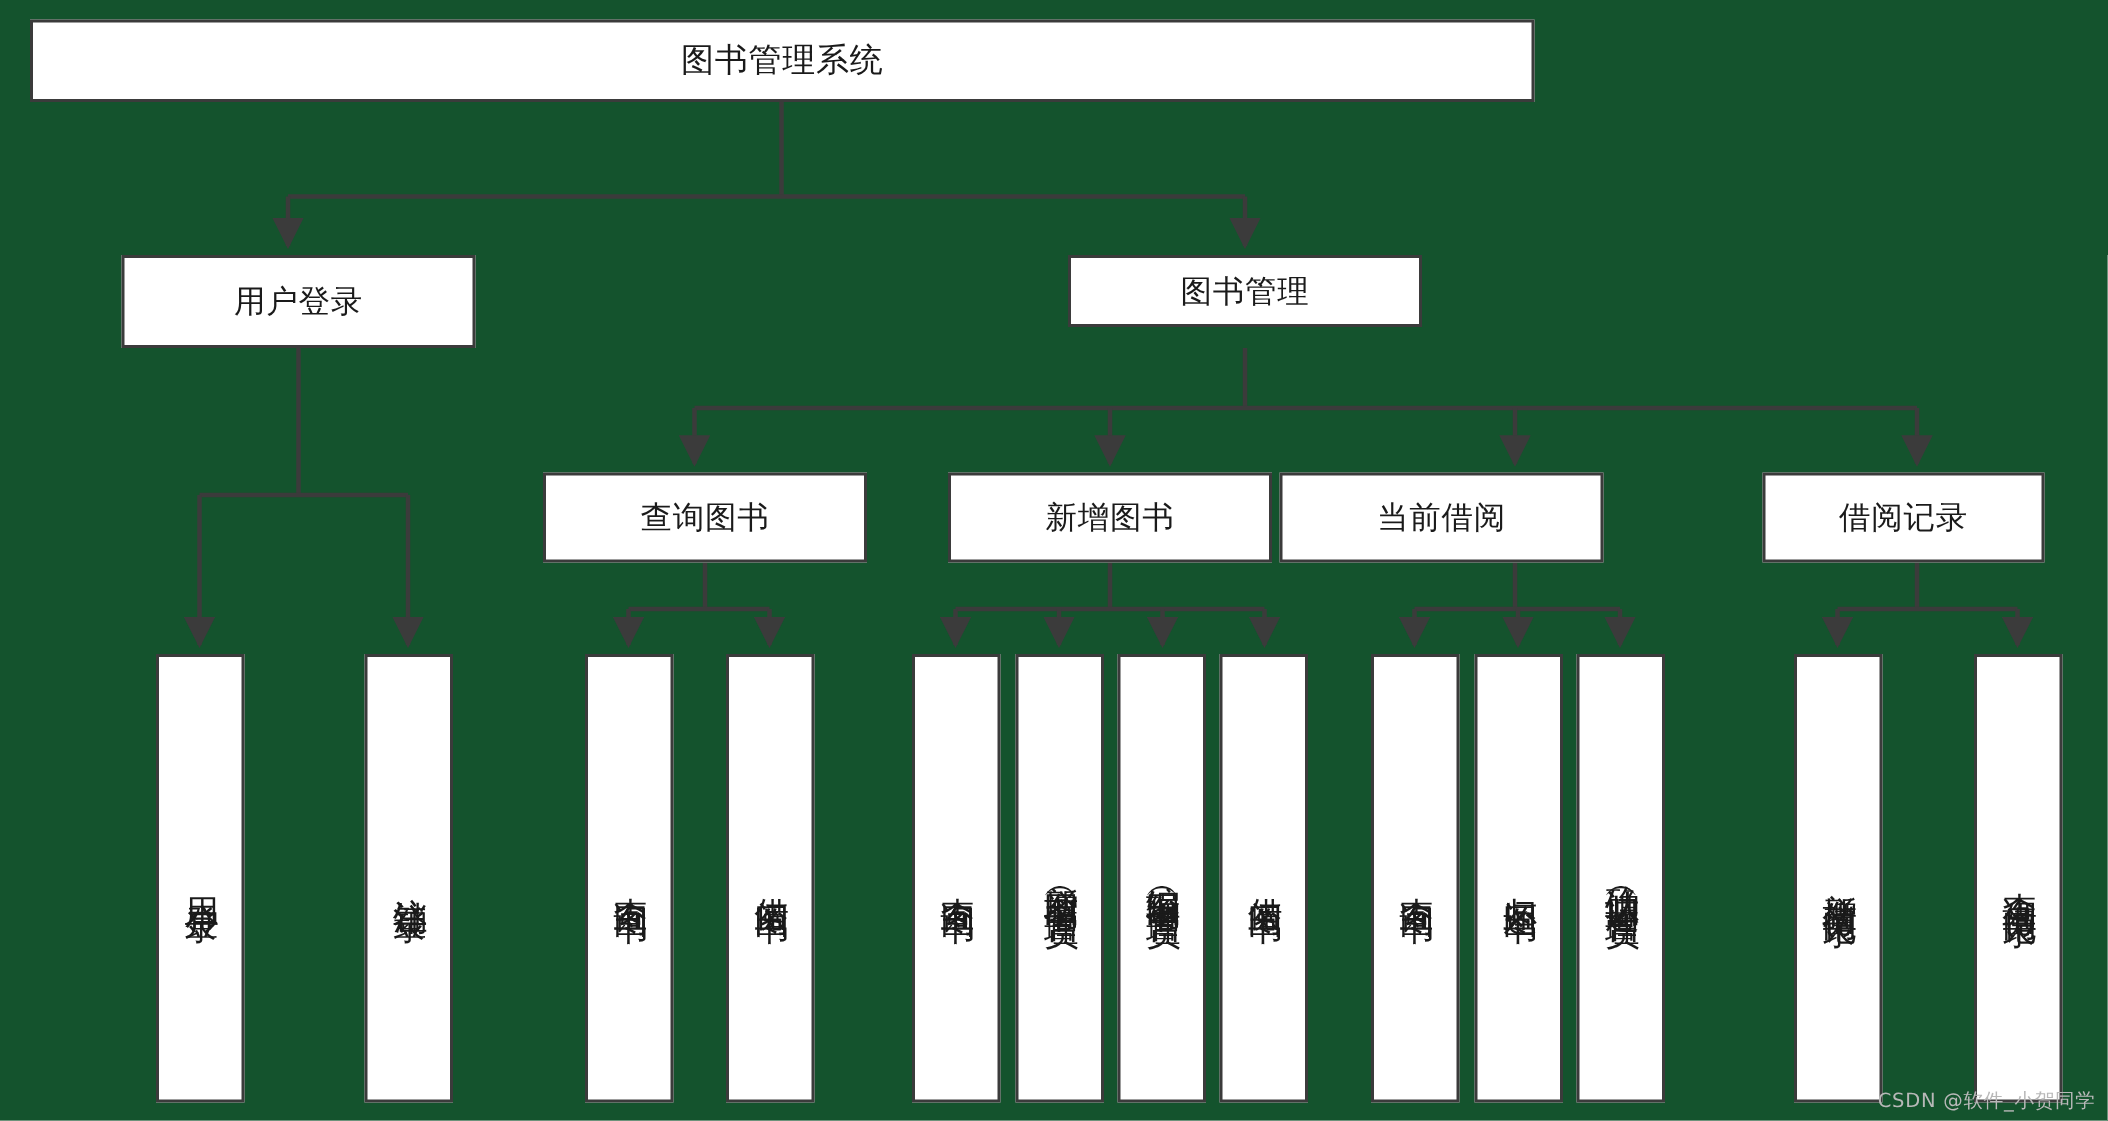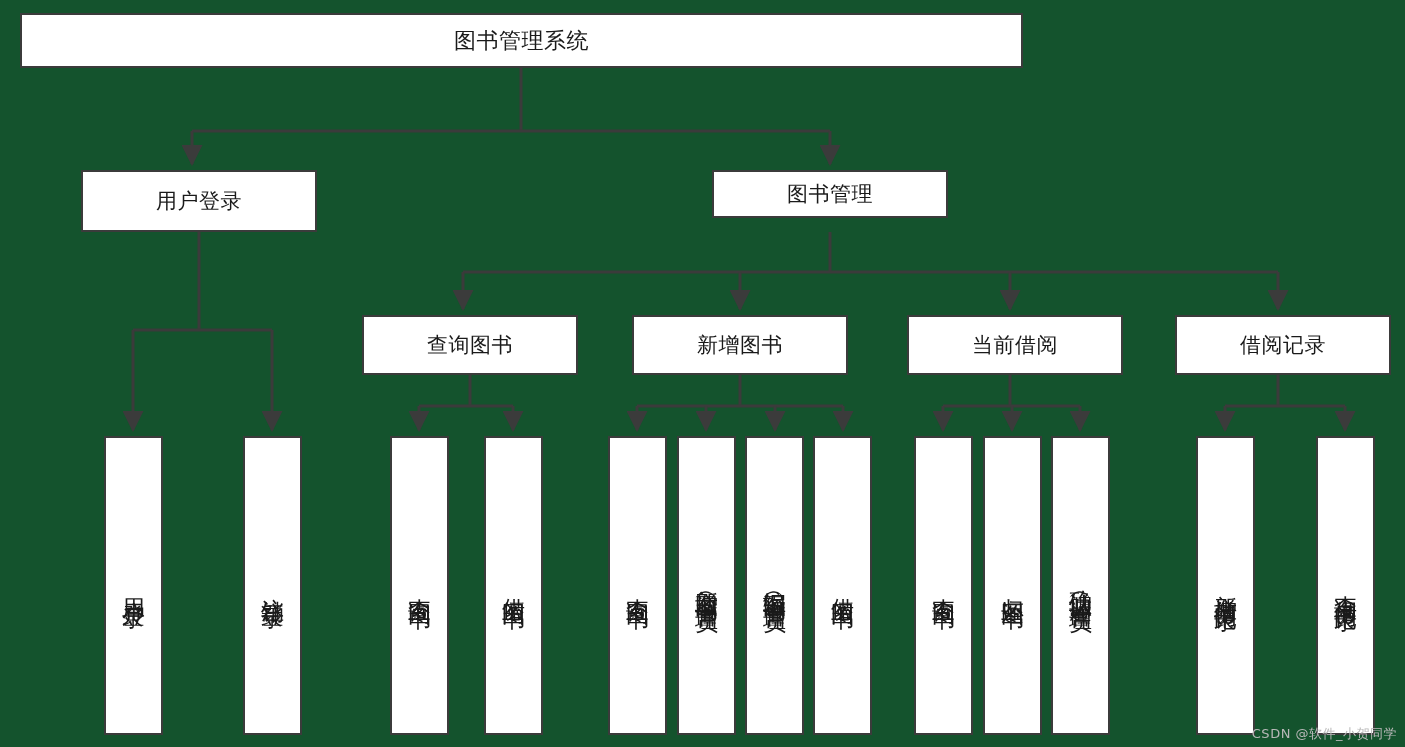--- a/index.html
+++ b/index.html
@@ -137,24 +137,24 @@
   <div class="node horiz" style="left:712px; top:170px; width:236px; height:48px;">
     <span class="label">图书管理</span>
   </div>
 
   <div class="node horiz" style="left:362px; top:315px; width:216px; height:60px;">
     <span class="label">查询图书</span>
   </div>
   <div class="node horiz" style="left:632px; top:315px; width:216px; height:60px;">
     <span class="label">新增图书</span>
   </div>
-  <div class="node horiz" style="left:907px; top:315px; width:216px; height:60px;">
+  <div class="node horiz" style="left:853px; top:315px; width:216px; height:60px;">
     <span class="label">当前借阅</span>
   </div>
-  <div class="node horiz" style="left:1175px; top:315px; width:216px; height:60px;">
+  <div class="node horiz" style="left:1175px; top:315px; width:188px; height:60px;">
     <span class="label">借阅记录</span>
   </div>
 
   <div class="node vert" style="left:104px; top:436px; width:59px; height:299px;">
     <span class="label">用户登录</span>
   </div>
   <div class="node vert" style="left:243px; top:436px; width:59px; height:299px;">
     <span class="label">注销登录</span>
   </div>
 

